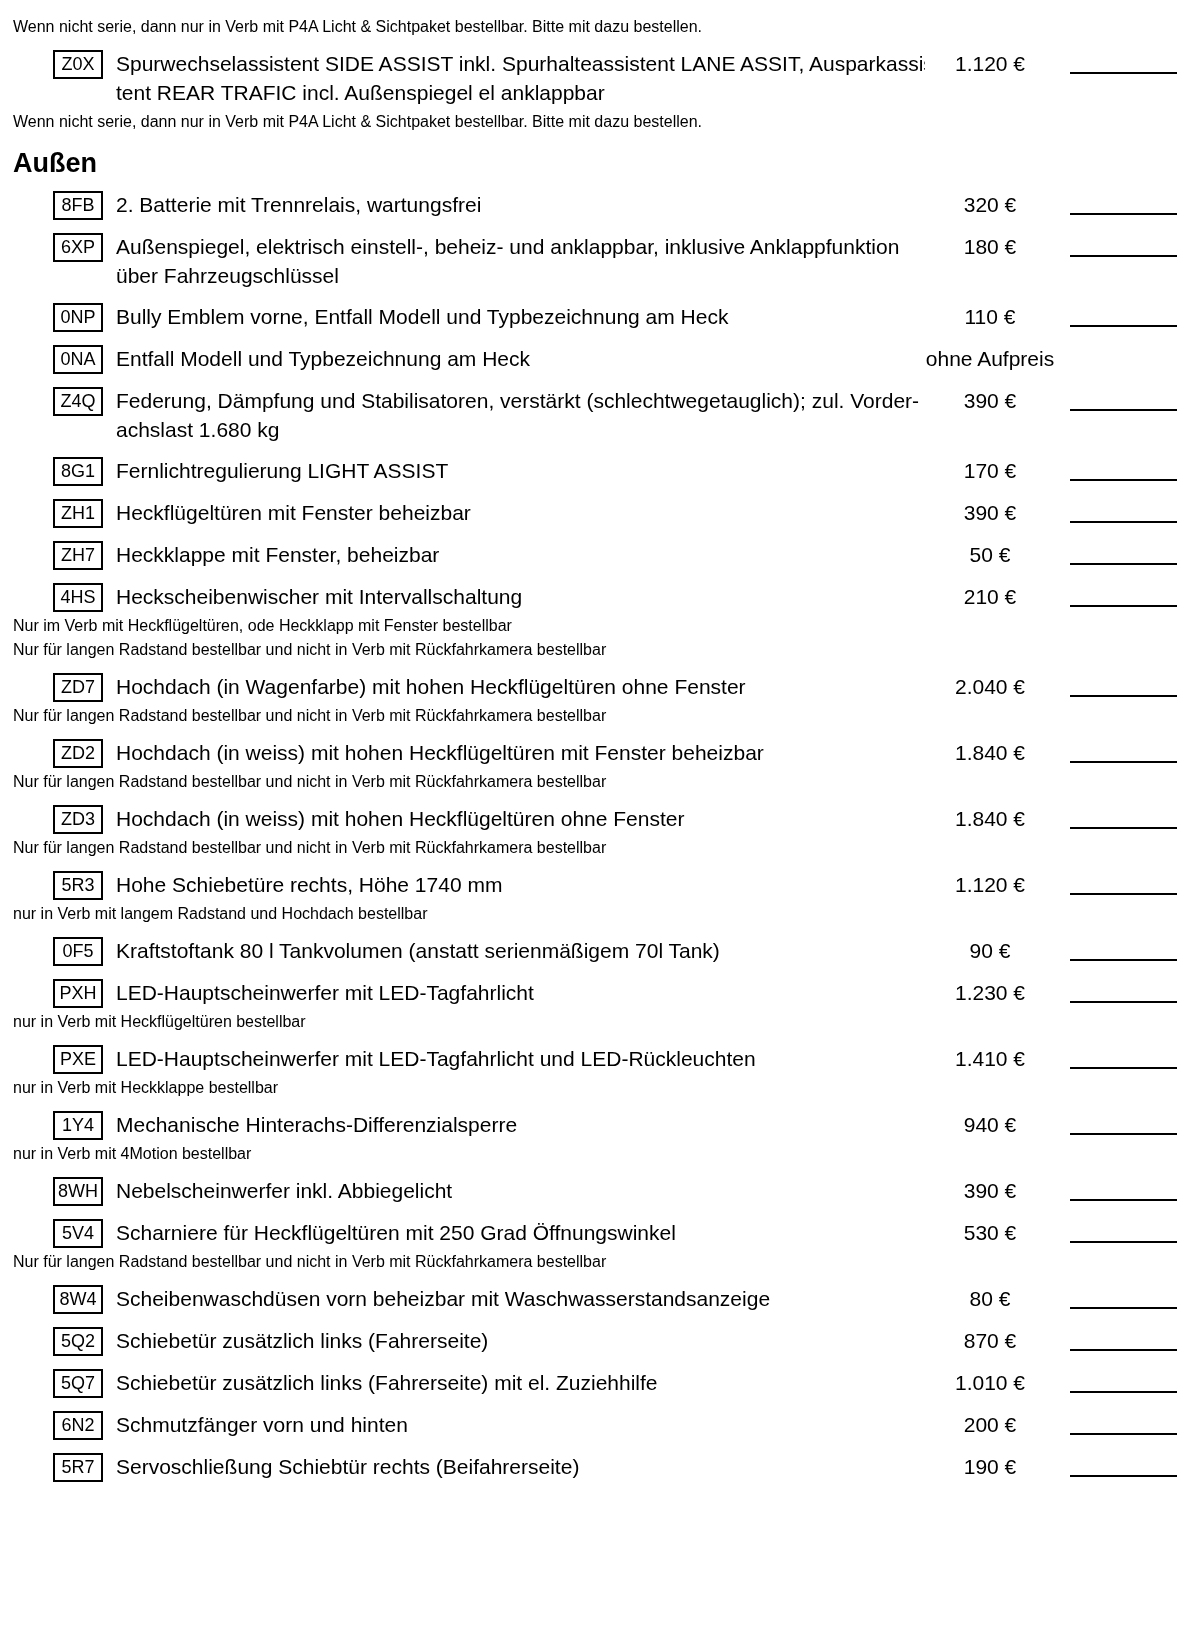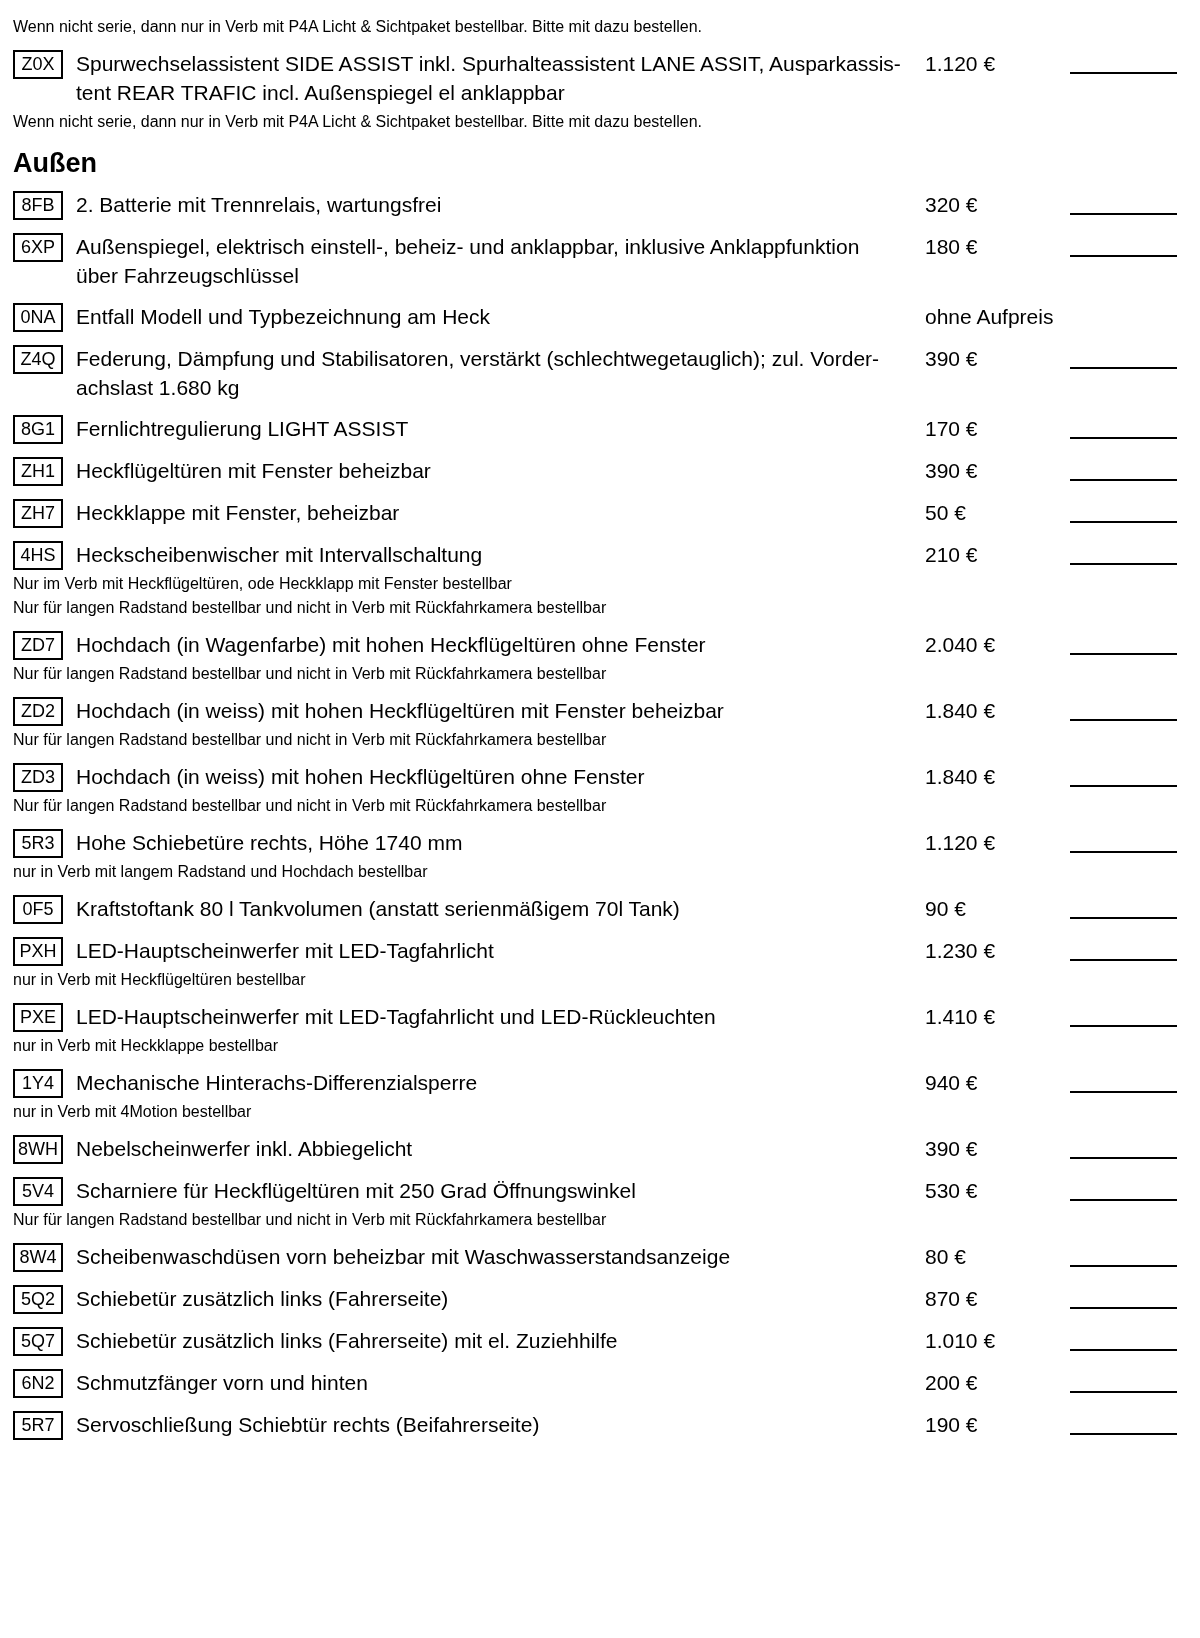--- a/index.html
+++ b/index.html
@@ -28,20 +28,21 @@
   .heading {
     font-size: 27px;
     font-weight: bold;
     line-height: 30px;
     margin: 16px 0 2px 0;
   }
   .row {
     display: flex;
     align-items: flex-start;
     margin-top: 12px;
+    margin-left: 40px;
   }
   .codebox {
     flex: none;
     width: 46px;
     height: 25px;
     border: 2px solid #000;
     margin-right: 13px;
     margin-top: 1px;
     display: flex;
     align-items: center;
@@ -52,21 +53,21 @@
     flex: 1;
     width: 859px;
     min-width: 0;
     font-size: 21px;
     line-height: 29px;
   }
   .desc .dline { white-space: nowrap; overflow: hidden; }
   .price {
     flex: none;
     width: 130px;
-    text-align: left;
+    text-align: center;
     font-size: 21px;
     line-height: 29px;
     white-space: nowrap;
   }
   .linecol {
     flex: none;
     width: 122px;
     display: flex;
     justify-content: flex-end;
   }
@@ -117,20 +118,32 @@
           <div class="dline">Außenspiegel, elektrisch einstell-, beheiz- und anklappbar, inklusive Anklappfunktion</div>
           <div class="dline">über Fahrzeugschlüssel</div>
         </div>
         <div class="price">180 €</div>
         <div class="linecol">
           <div class="fill-line"></div>
         </div>
       </div>
       <div class="row">
         <div class="codebox">
+          <span>0NP</span>
+        </div>
+        <div class="desc">
+          <div class="dline">Bully Emblem vorne, Entfall Modell und Typbezeichnung am Heck</div>
+        </div>
+        <div class="price">110 €</div>
+        <div class="linecol">
+          <div class="fill-line"></div>
+        </div>
+      </div>
+      <div class="row">
+        <div class="codebox">
           <span>0NA</span>
         </div>
         <div class="desc">
           <div class="dline">Entfall Modell und Typbezeichnung am Heck</div>
         </div>
         <div class="price">ohne Aufpreis</div>
         <div class="linecol"></div>
       </div>
       <div class="row">
         <div class="codebox">

